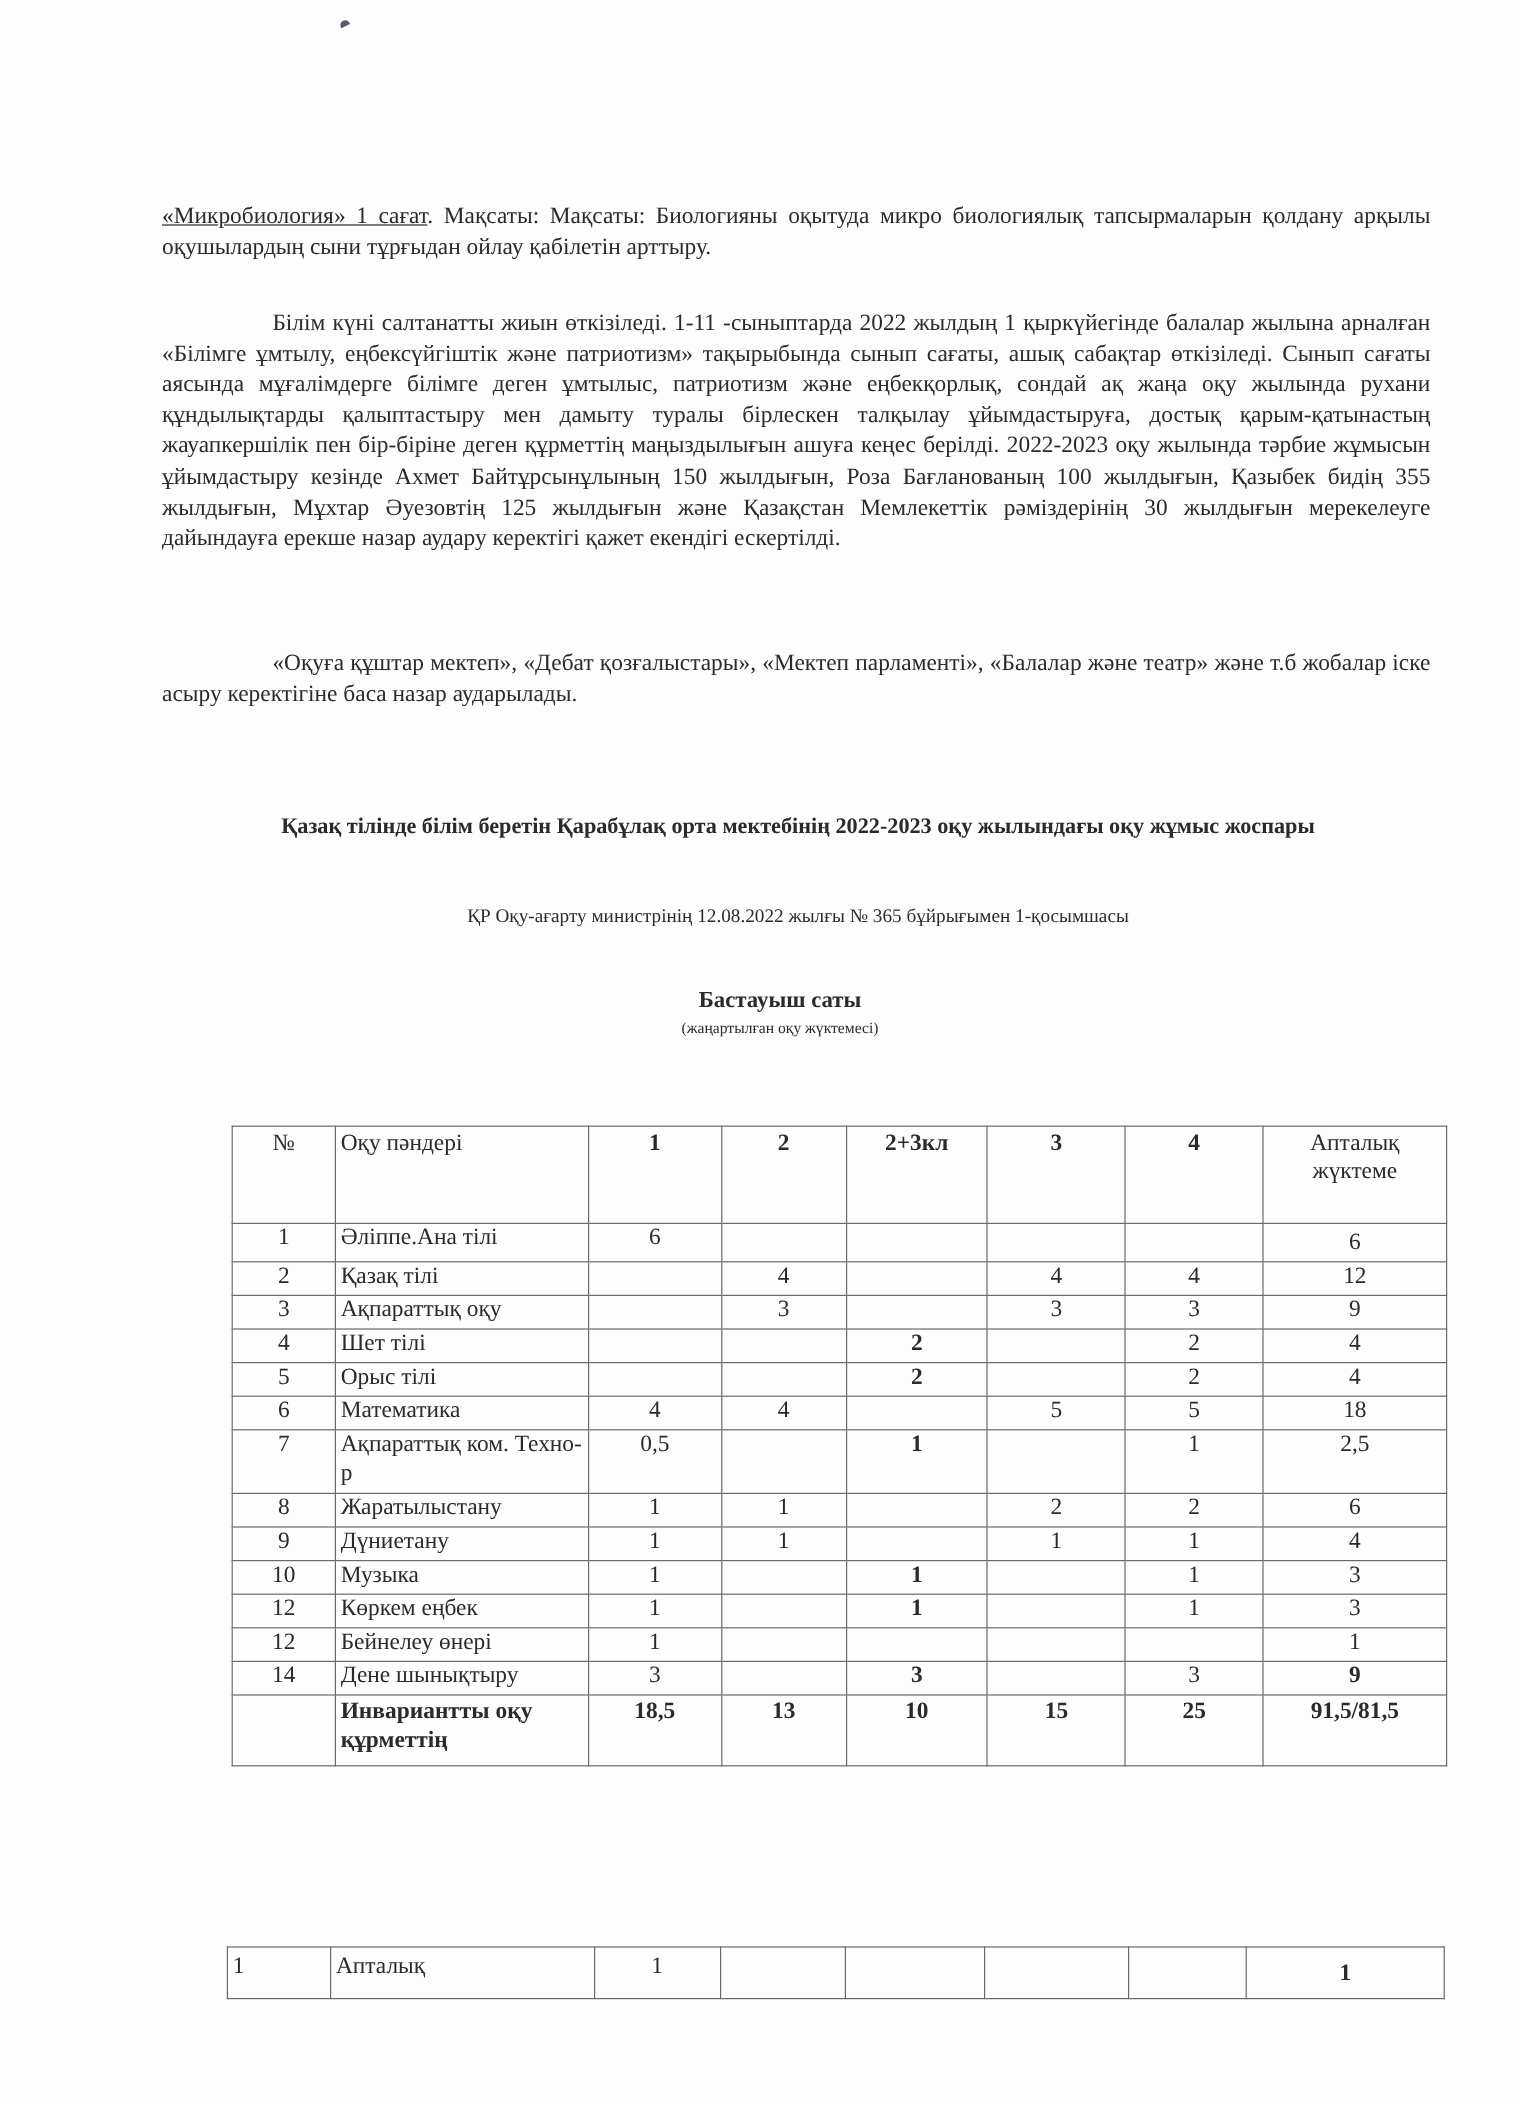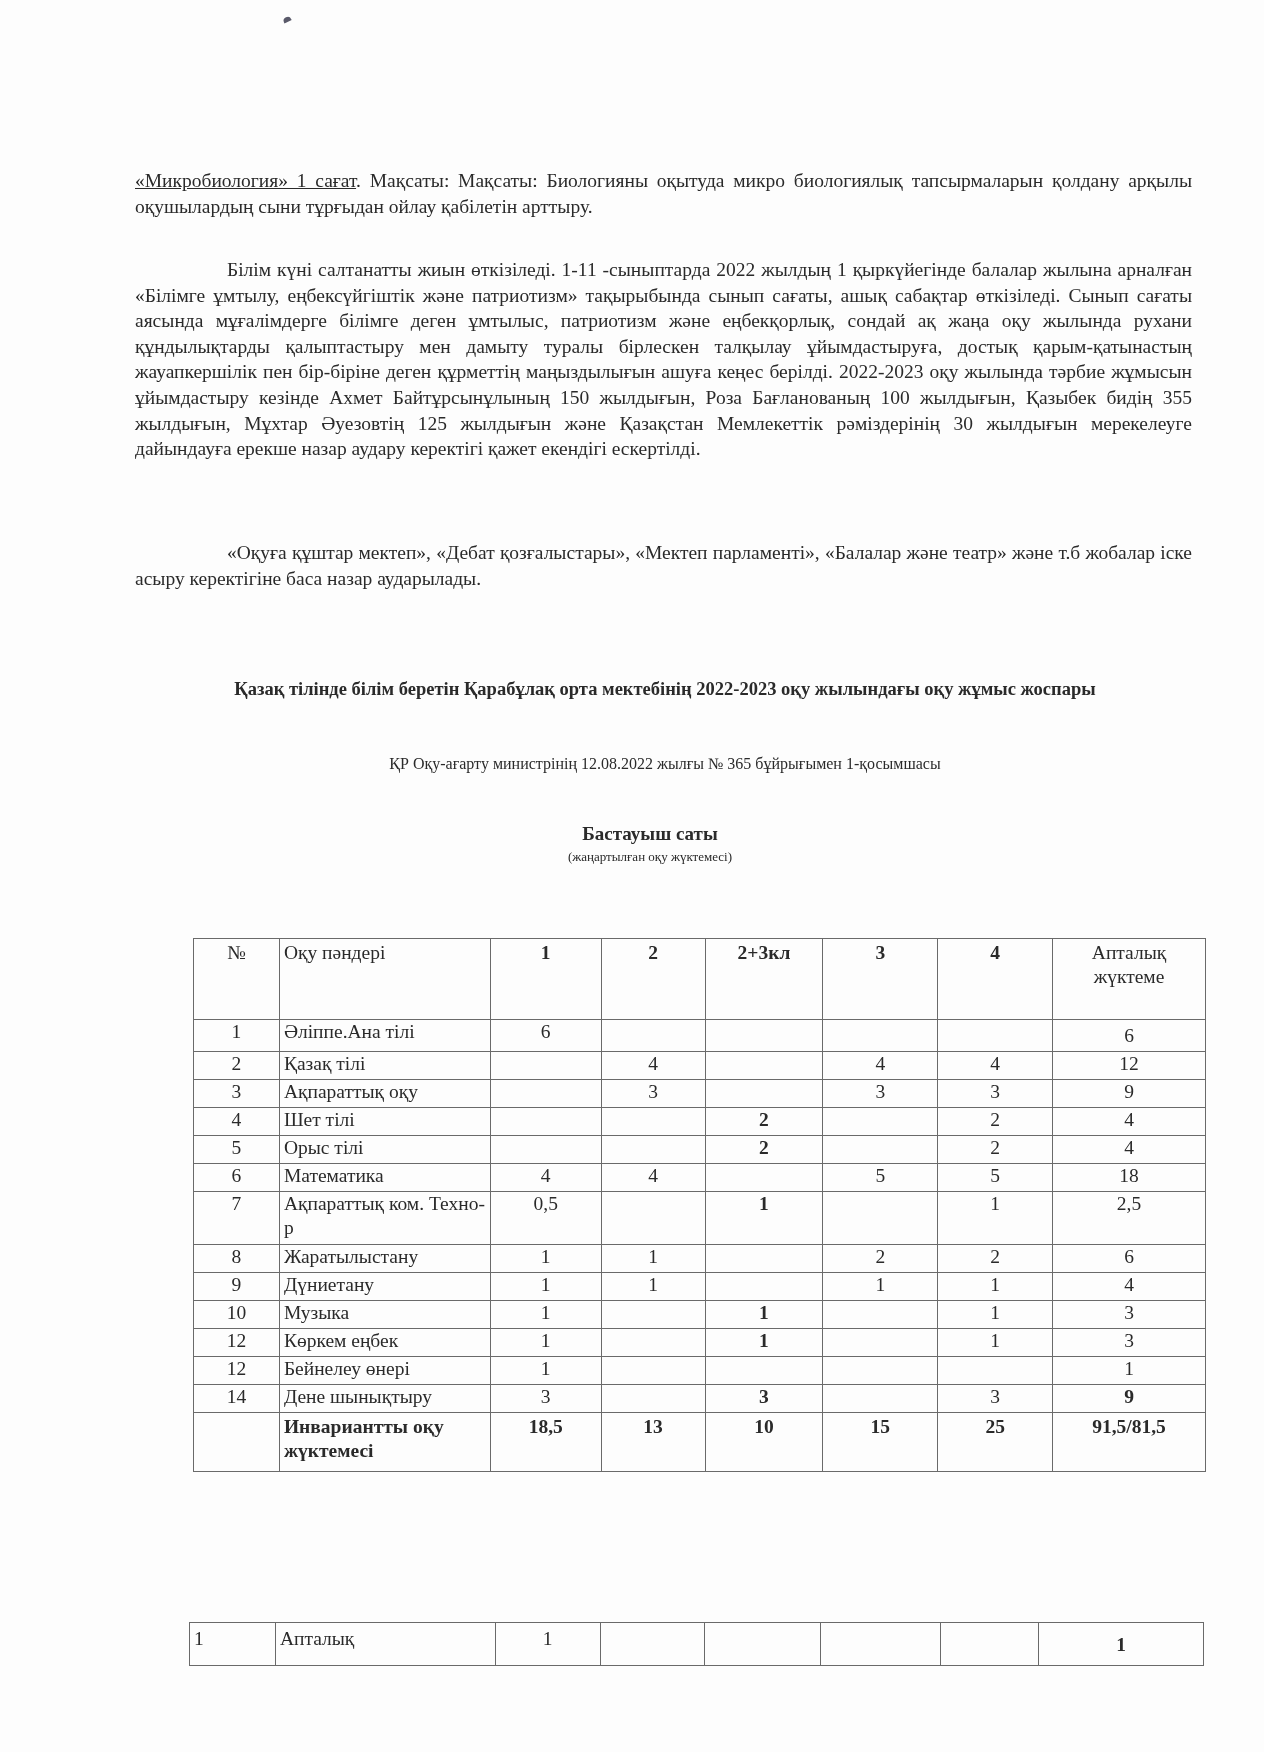--- a/index.html
+++ b/index.html
@@ -196,21 +196,21 @@
         <td>Дене шынықтыру</td>
         <td class="c">3</td>
         <td class="c"></td>
         <td class="c bold">3</td>
         <td class="c"></td>
         <td class="c">3</td>
         <td class="c bold">9</td>
   </tr>
   <tr class="tot">
     <td class="c"></td>
-        <td>Инвариантты оқу жүктемесі</td>
+        <td>Инвариантты оқу құрметтің</td>
         <td class="c">18,5</td>
         <td class="c">13</td>
         <td class="c">10</td>
         <td class="c">15</td>
         <td class="c">25</td>
         <td class="c">91,5/81,5</td>
   </tr>
 </tbody>
   </table>
 

